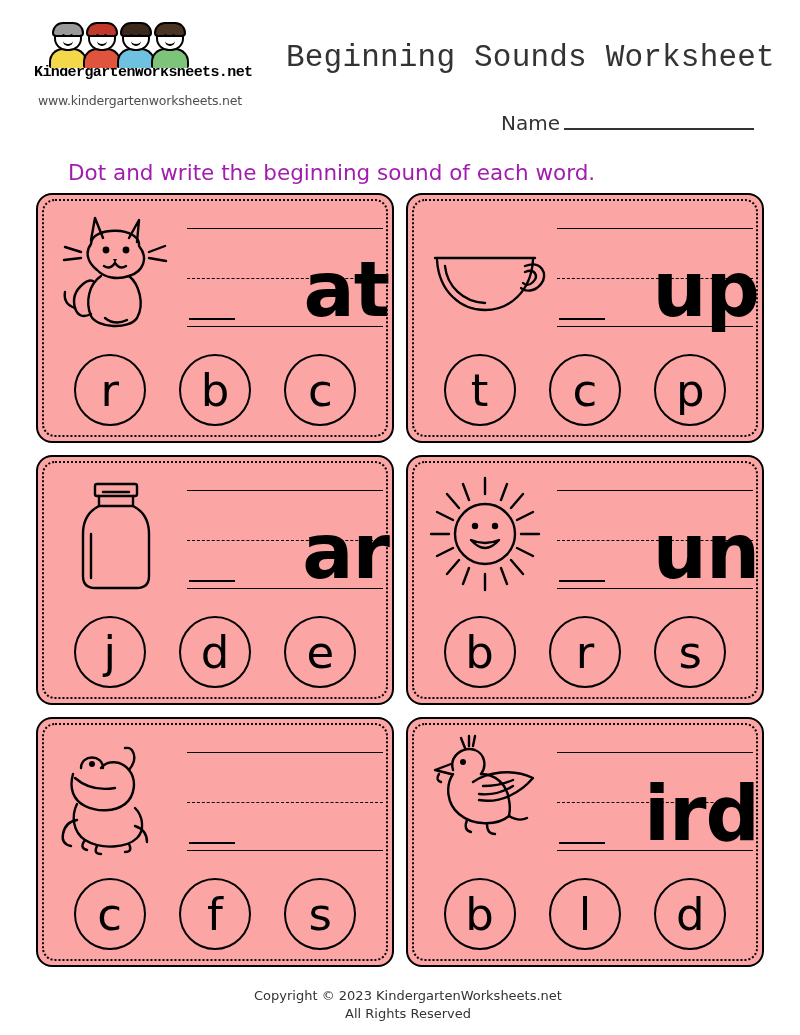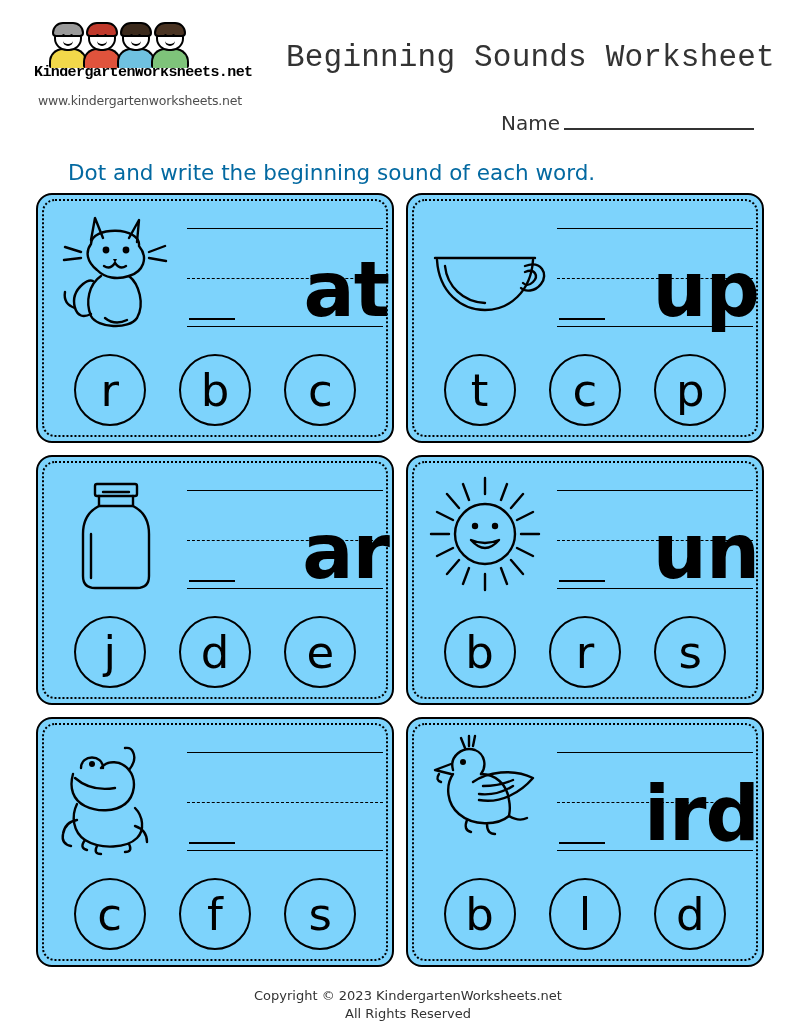--- a/index.html
+++ b/index.html
@@ -158,42 +158,42 @@
     height: 20px;
     margin-left: 4px;
   }
 
   .instructions {
     position: absolute;
     top: 160px;
     left: 68px;
     font-family: "DejaVu Sans", sans-serif;
     font-size: 21.5px;
-    color: #0369a1;
+    color: #a21caf;
     white-space: nowrap;
   }
 
   
   .grid {
     position: absolute;
     top: 193px;
     left: 36px;
     width: 728px;
     display: grid;
     grid-template-columns: 358px 358px;
     grid-column-gap: 12px;
     grid-row-gap: 12px;
   }
   .card {
     position: relative;
     height: 250px;
     box-sizing: border-box;
     border: 2px solid #000;
     border-radius: 16px;
-    background: #7dd3fc;
+    background: #fca5a5;
     overflow: hidden;
   }
   .card .scallop {
     position: absolute;
     inset: 4px;
     border: 2px dotted #000;
     border-radius: 13px;
     box-sizing: border-box;
     pointer-events: none;
   }

